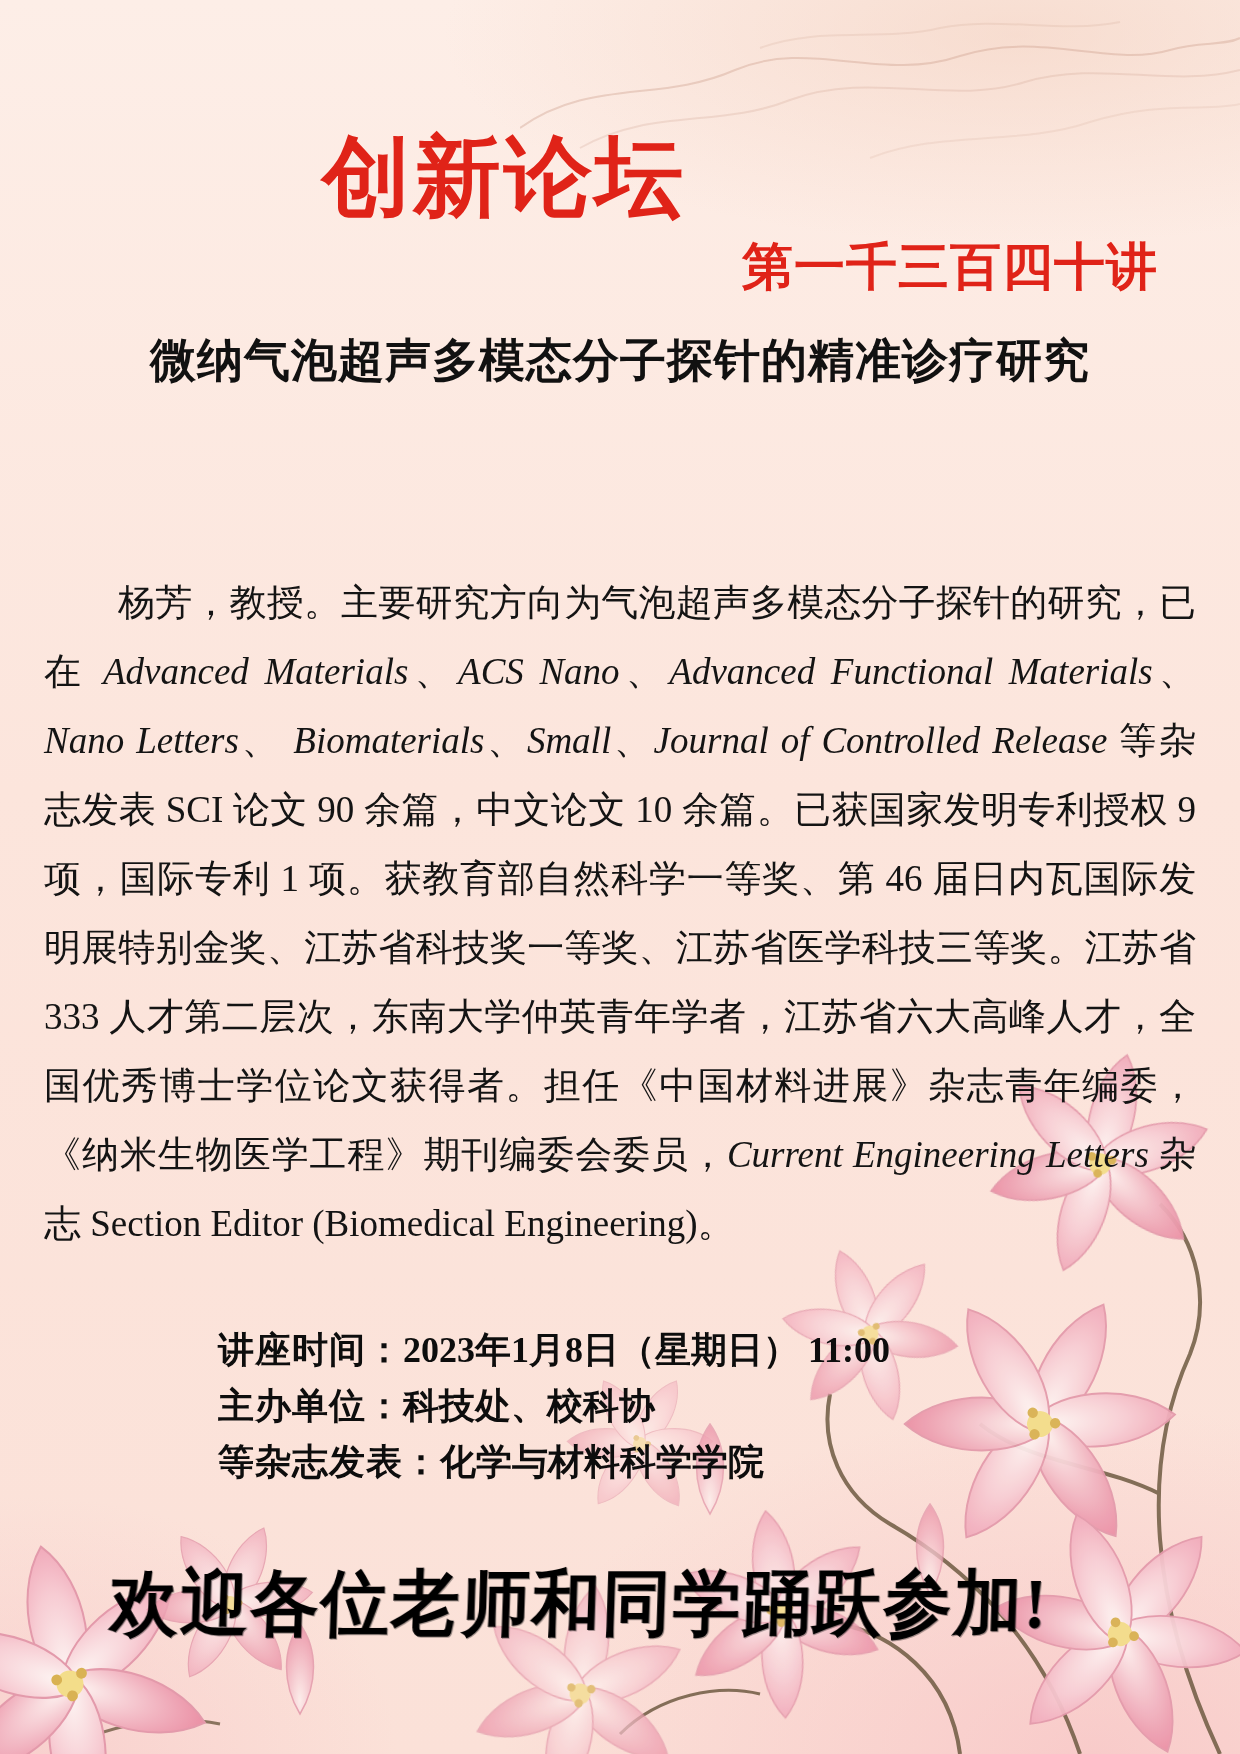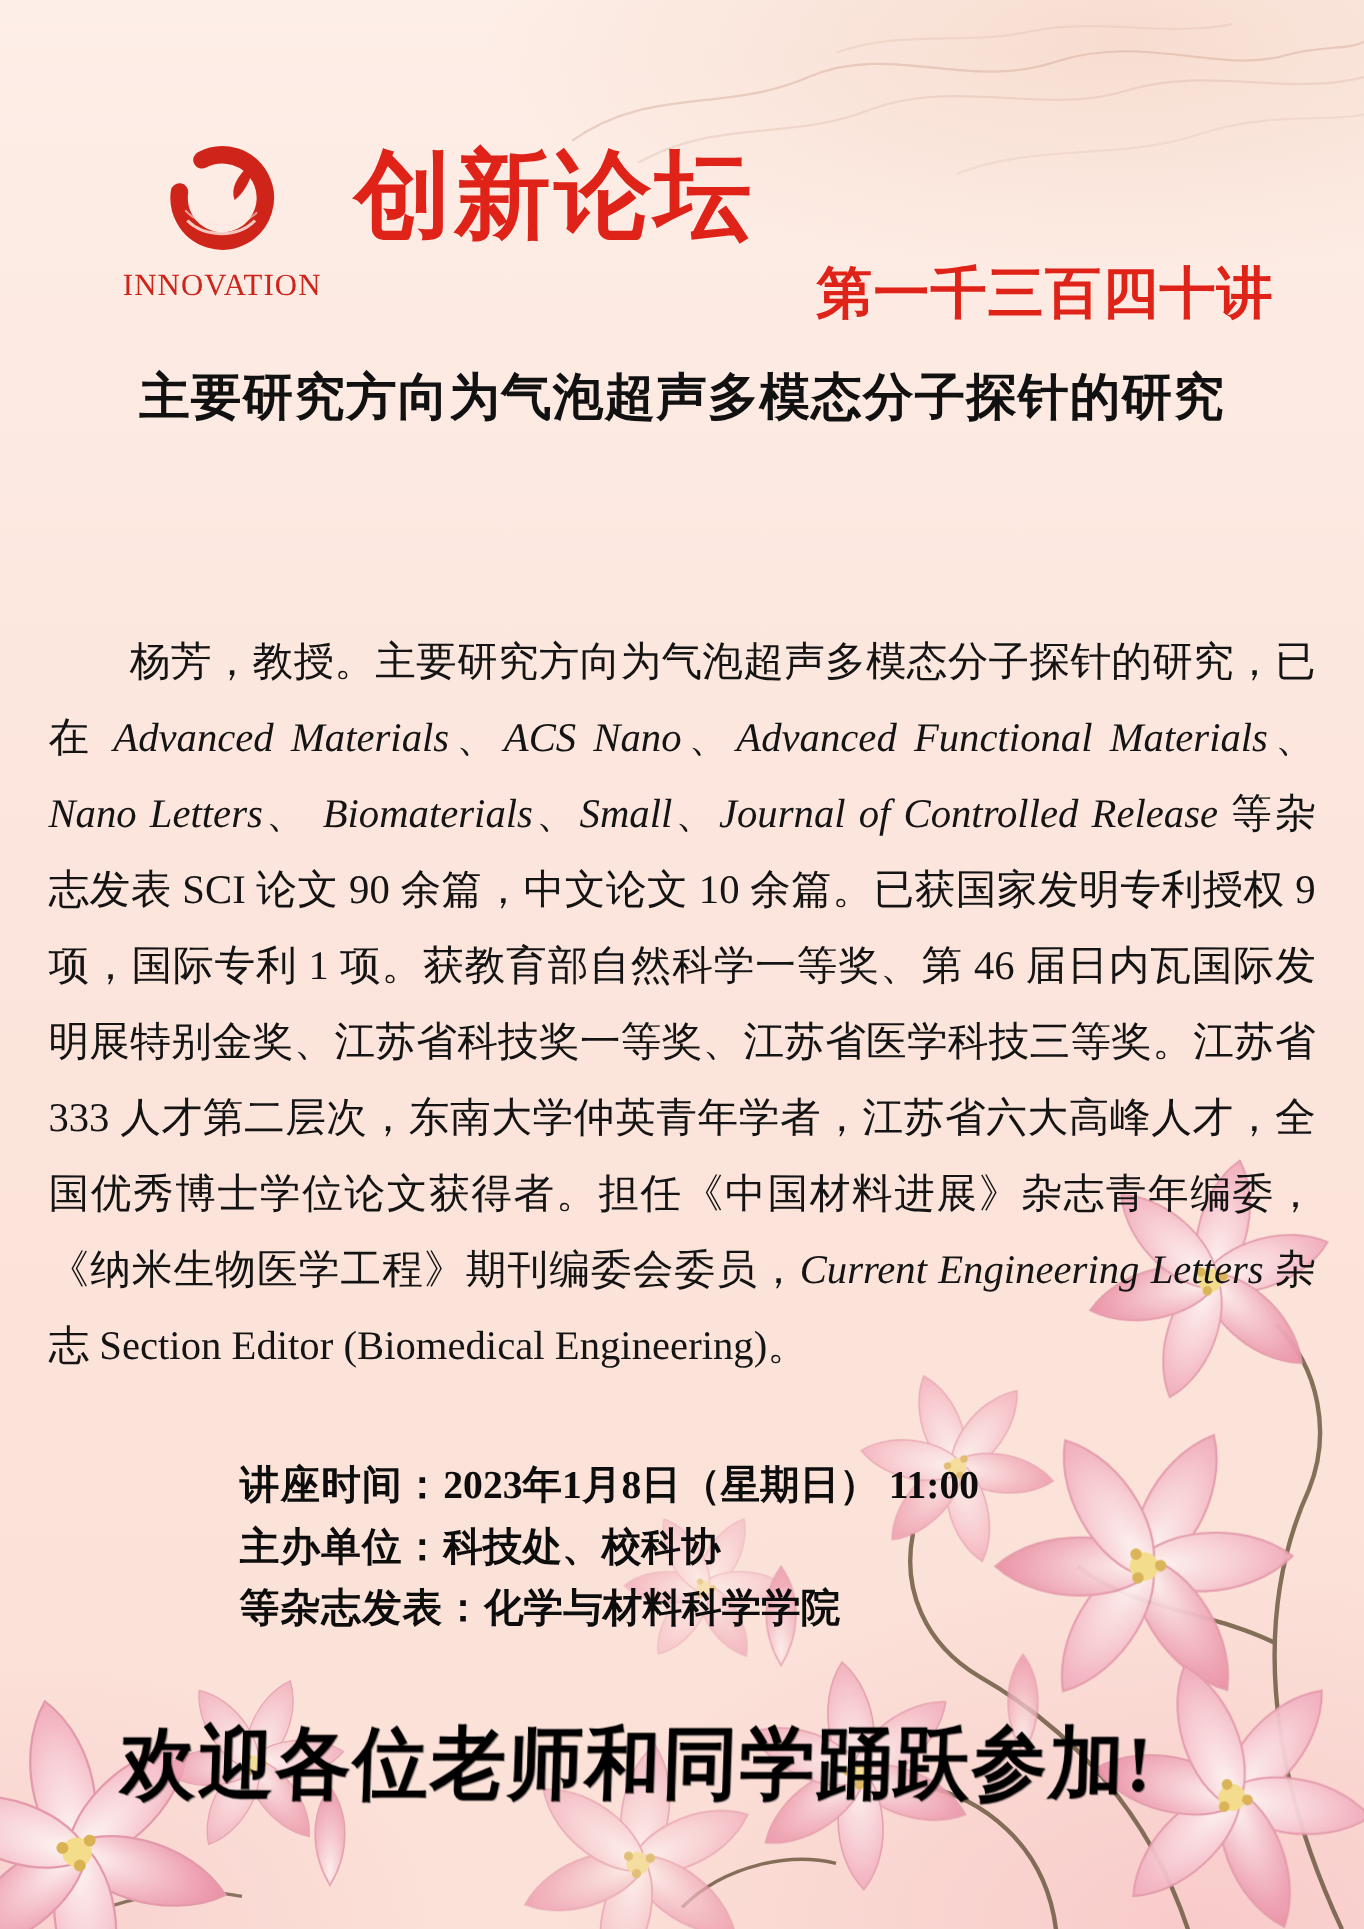--- a/index.html
+++ b/index.html
@@ -154,36 +154,25 @@
   <svg class="deco flowers-left" viewBox="0 0 360 400">
     <g fill="none" stroke="#6f5b42" stroke-width="3" opacity=".8">
       <path d="M0,390 C80,350 140,300 170,240"></path>
       <path d="M60,400 C100,370 170,360 220,370"></path>
     </g>
     <use href="#flower" transform="translate(70,330) scale(1.35) rotate(-12)"></use>
     <use href="#flower" transform="translate(230,250) scale(.8) rotate(24)" opacity=".8"></use>
     <path d="M300,360 C318,330 318,295 300,270 C282,295 282,330 300,360 Z" fill="url(#pg2)" stroke="#e39aab" stroke-width="1.5" opacity=".85"></path>
   </svg>
 
-  <div class="logo">
-    <svg class="logo-mark" viewBox="0 0 120 126">
-      <g transform="translate(0,4)">
-        <circle cx="60" cy="60" r="42" fill="none" stroke="var(--logo)" stroke-width="17" stroke-dasharray="224 40" stroke-linecap="round" transform="rotate(-118 60 60)"></circle>
-        <path d="M88,26 C74,40 68,50 72,62 C80,56 88,44 90,30 Z" fill="var(--logo)"></path>
-        <path d="M26,82 C42,98 74,100 92,82" fill="none" stroke="#fce6de" stroke-width="3" opacity=".85"></path>
-        <path d="M24,72 C40,90 76,92 94,74" fill="none" stroke="#fce6de" stroke-width="2" opacity=".6"></path>
-      </g>
-    </svg>
-    <div class="logo-text">INNOVATION</div>
-  </div>
 
   <div class="forum-title">创新论坛</div>
   <div class="lecture-no">第一千三百四十讲</div>
 
-  <h1 class="talk-title">主要研究方向为气泡超声多模态分子探针的研究</h1>
+  <h1 class="talk-title">微纳气泡超声多模态分子探针的精准诊疗研究</h1>
 
 
   <p class="bio"><span class="seg-cn">杨芳，教授。主要研究方向为气泡超声多模态分子探针的研究，已在 </span><span class="seg-en">Advanced Materials</span><span class="seg-cn">、</span><span class="seg-en">ACS Nano</span><span class="seg-cn">、</span><span class="seg-en">Advanced Functional Materials</span><span class="seg-cn">、</span><span class="seg-en">Nano Letters</span><span class="seg-cn">、 </span><span class="seg-en">Biomaterials</span><span class="seg-cn">、</span><span class="seg-en">Small</span><span class="seg-cn">、</span><span class="seg-en">Journal of Controlled Release</span><span class="seg-cn"> 等杂志发表 SCI 论文 90 余篇，中文论文 10 余篇。已获国家发明专利授权 9 项，国际专利 1 项。获教育部自然科学一等奖、第 46 届日内瓦国际发明展特别金奖、江苏省科技奖一等奖、江苏省医学科技三等奖。江苏省 333 人才第二层次，东南大学仲英青年学者，江苏省六大高峰人才，全国优秀博士学位论文获得者。担任《中国材料进展》杂志青年编委，《纳米生物医学工程》期刊编委会委员，</span><span class="seg-en">Current Engineering Letters</span><span class="seg-cn"> 杂志 </span><span class="seg-en-u">Section Editor (Biomedical Engineering)</span><span class="seg-cn">。</span></p>
 
   <div class="details">
     <div class="detail-row">
       <span class="detail-label">讲座时间：</span><span class="detail-value">2023年1月8日（星期日） 11:00</span>
     </div>
     <div class="detail-row">
       <span class="detail-label">主办单位：</span><span class="detail-value">科技处、校科协</span>

